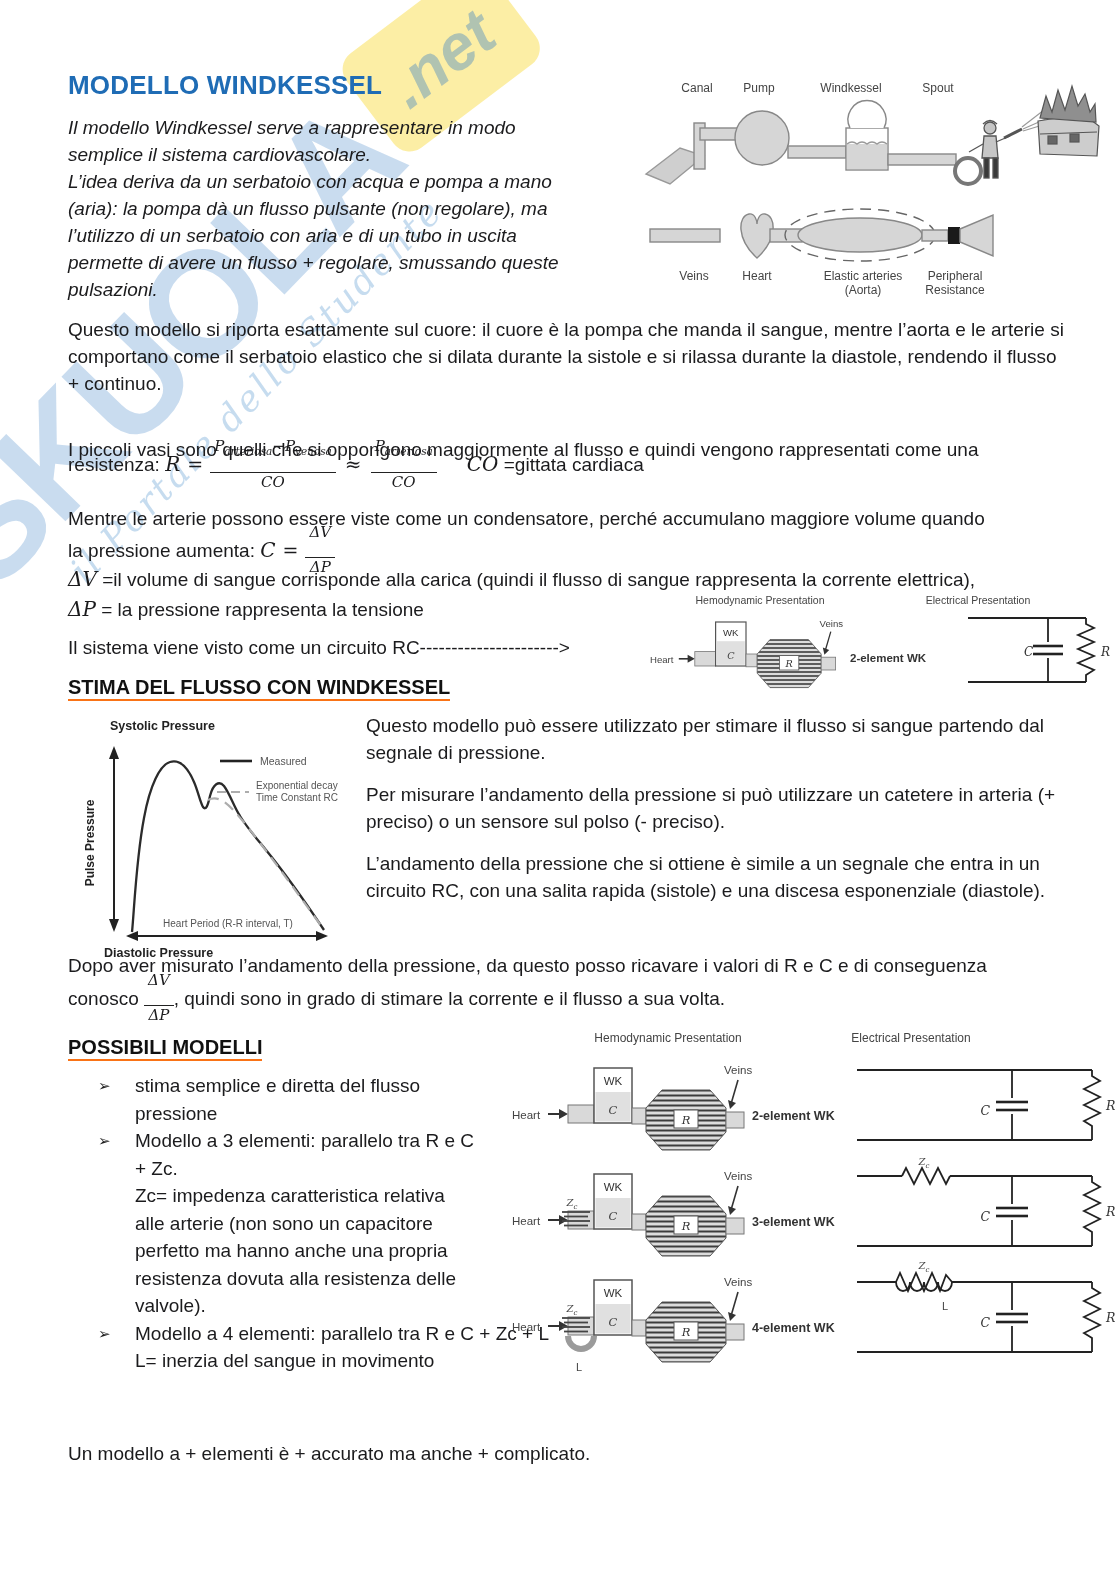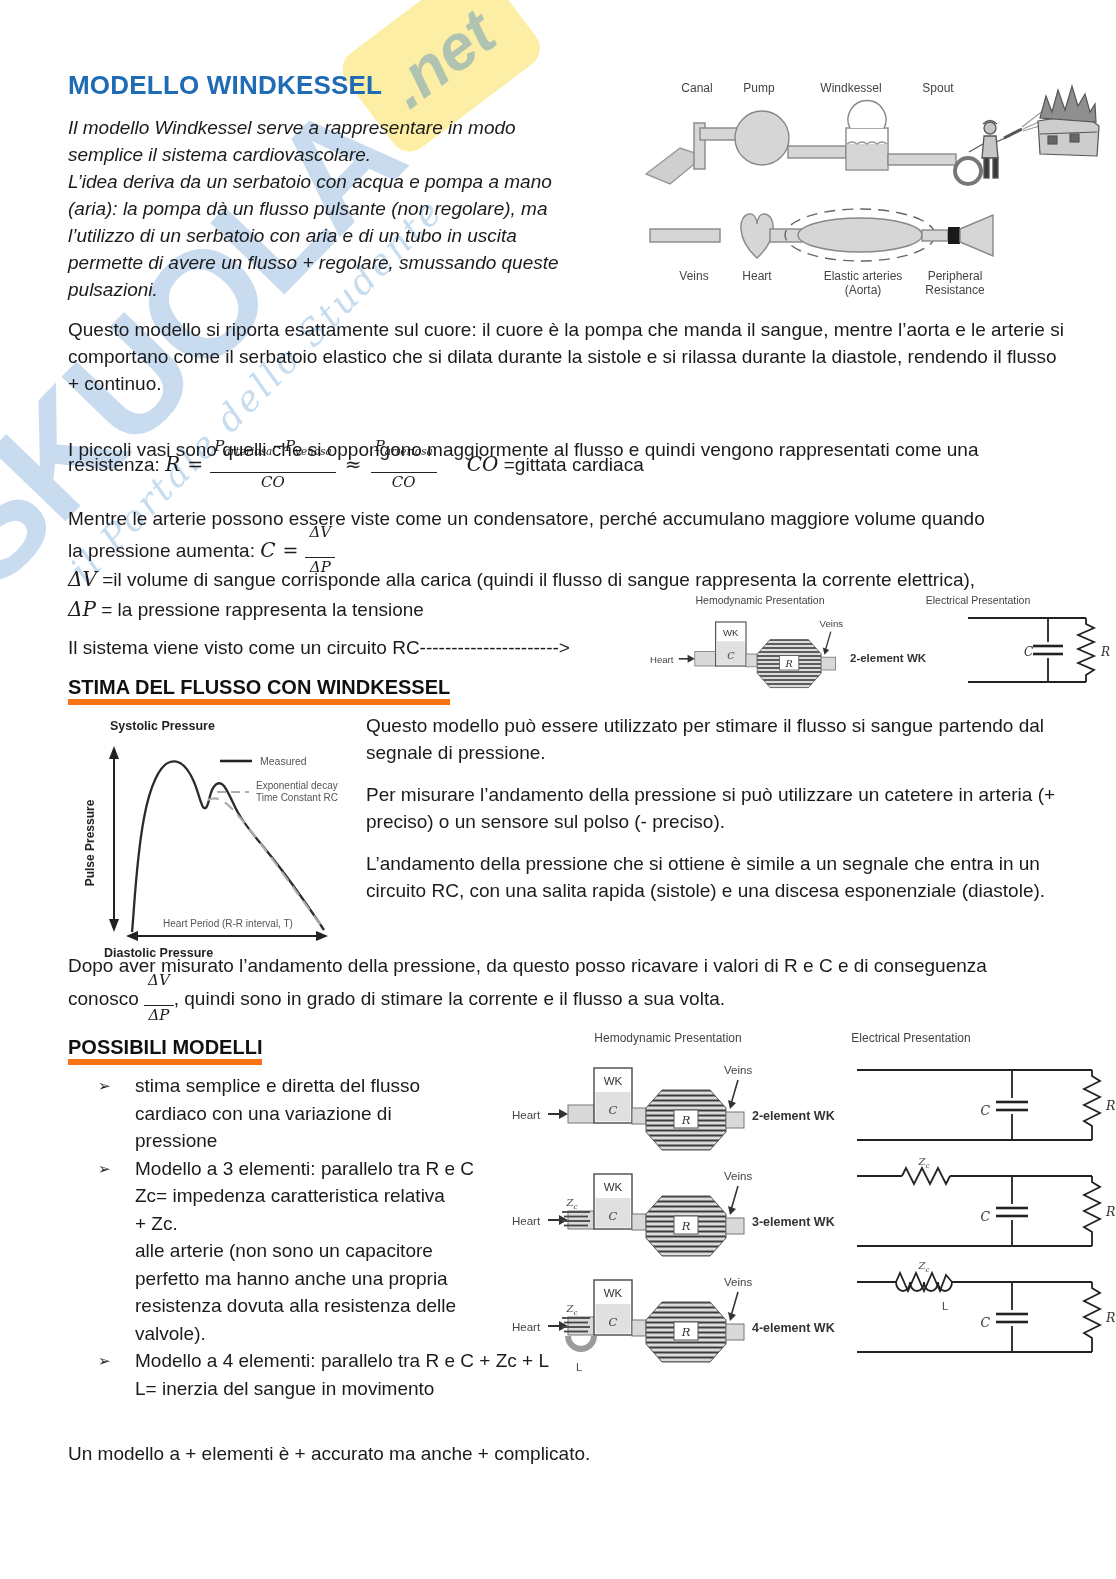--- a/index.html
+++ b/index.html
@@ -3,21 +3,21 @@
 <meta charset="utf-8">
 <style>
   html,body{margin:0;padding:0;background:#ffffff;}
   #page{position:relative;width:1116px;height:1579px;background:#fff;overflow:hidden;
         font-family:"Liberation Sans",sans-serif;color:#1b1b1d;}
   .abs{position:absolute;}
   .p{position:absolute;font-size:19px;line-height:27px;color:#1b1b1d;}
   .nowrap{white-space:nowrap;}
   .title{position:absolute;font-size:26px;font-weight:bold;color:#1f6cb5;letter-spacing:.2px;}
   .sechead{position:absolute;font-size:20px;font-weight:bold;color:#111;}
-  .sechead span{border-bottom:6px solid #f97316;padding-bottom:1px;}
+  .sechead span{border-bottom:2px solid #f97316;padding-bottom:1px;}
   .m{font-family:"DejaVu Serif",serif;font-style:italic;}
   .big{font-size:20px;}
   .frow{display:flex;align-items:center;}
   .frac{display:inline-flex;flex-direction:column;text-align:center;font-size:15px;line-height:1.15;vertical-align:middle;}
   .frac .fn{border-bottom:1.4px solid #222;padding:0 4px 15px;}
   .frac .fd{padding-top:1px;}
   sub{font-size:10.5px;}
   .gap{display:inline-block;width:30px;}
   
   .blist{position:absolute;left:98px;top:1072px;}
@@ -252,30 +252,29 @@
 
   <div class="sechead" style="left:68px;top:1036px;">
     <span>POSSIBILI MODELLI</span>
   </div>
 
   <div class="blist">
     <div class="bitem">
       <span class="bmark">➢</span>
       <span class="blines">
         <div>stima semplice e diretta del flusso</div>
-        <div>cardiaco con una variazione di</div>
         <div>pressione</div>
       </span>
     </div>
     <div class="bitem">
       <span class="bmark">➢</span>
       <span class="blines">
         <div>Modello a 3 elementi: parallelo tra R e C</div>
+        <div>+ Zc.</div>
         <div>Zc= impedenza caratteristica relativa</div>
-        <div>+ Zc.</div>
         <div>alle arterie (non sono un capacitore</div>
         <div>perfetto ma hanno anche una propria</div>
         <div>resistenza dovuta alla resistenza delle</div>
         <div>valvole).</div>
       </span>
     </div>
     <div class="bitem">
       <span class="bmark">➢</span>
       <span class="blines">
         <div>Modello a 4 elementi: parallelo tra R e C + Zc + L</div>

